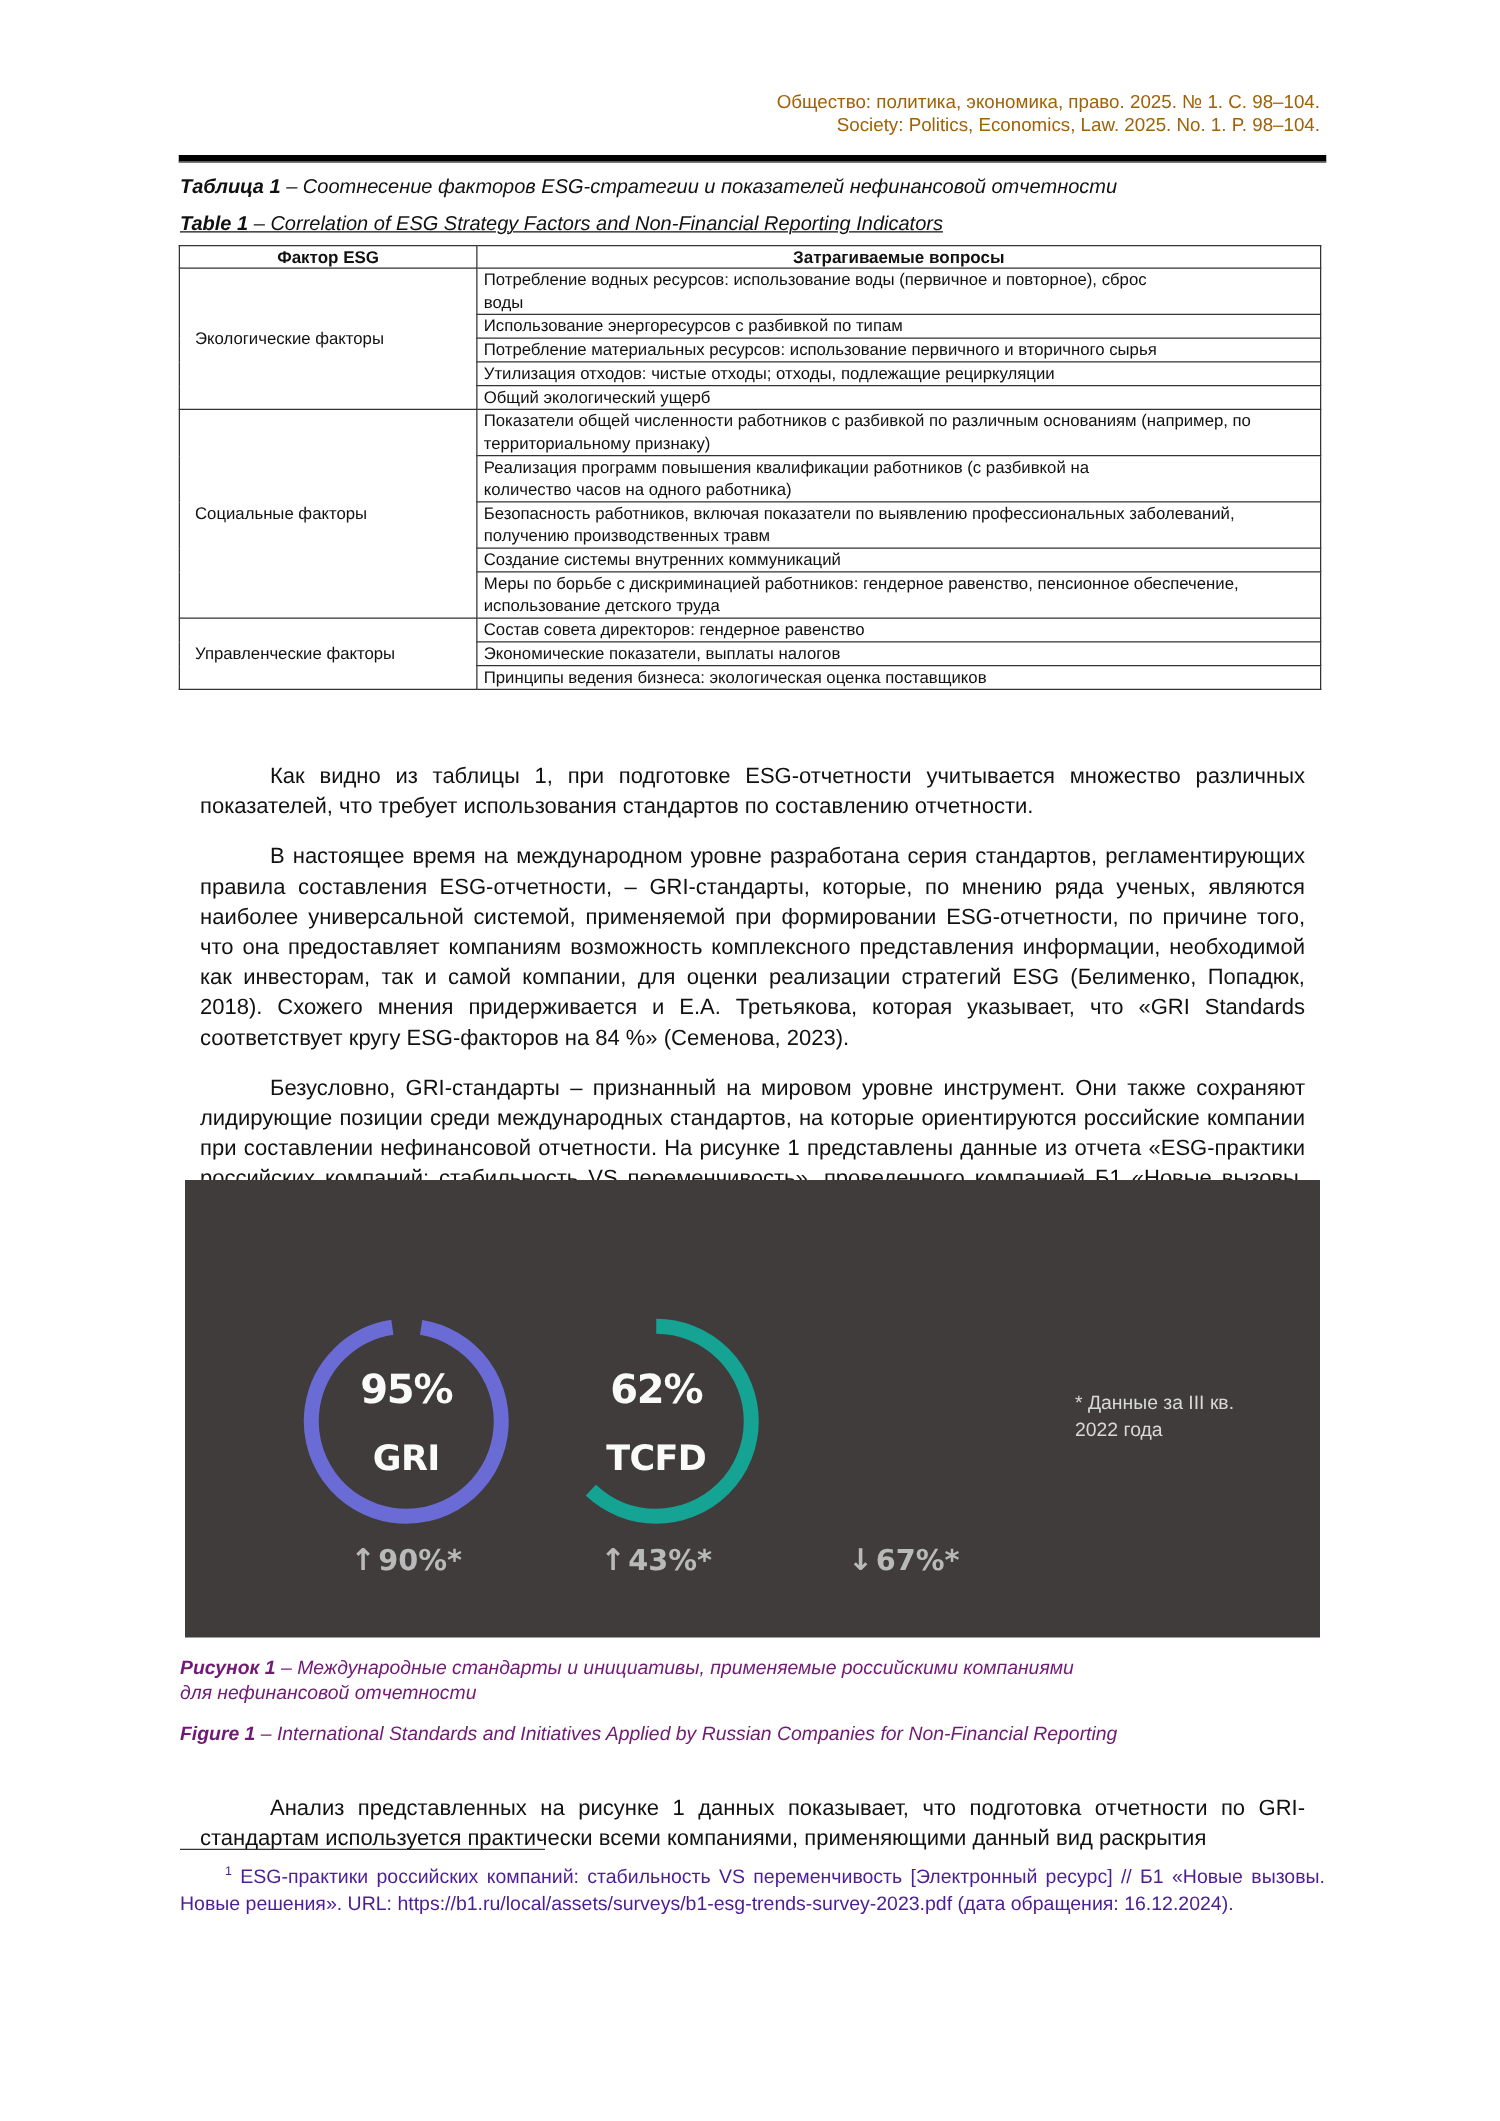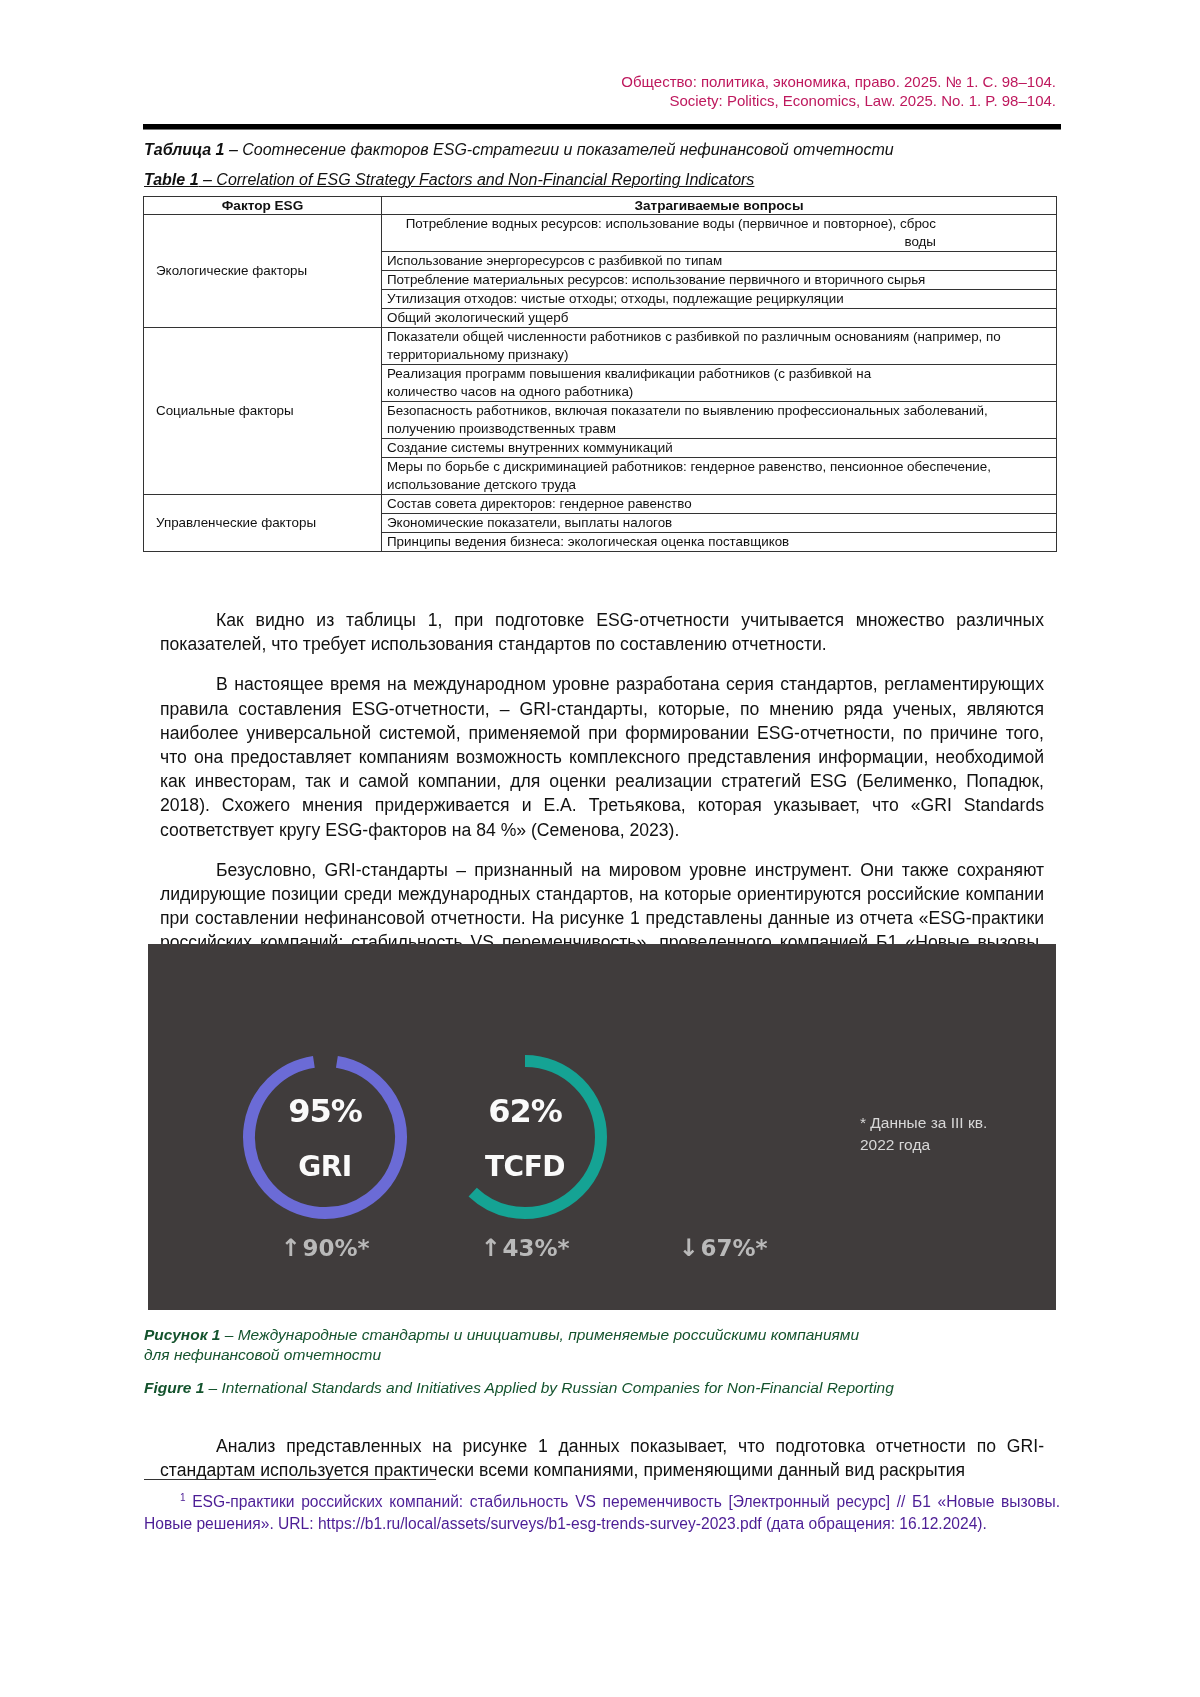--- a/index.html
+++ b/index.html
@@ -1,37 +1,37 @@
 <!DOCTYPE html>
 <html><head>
 <meta charset="utf-8">
 <style>
   html, body { margin: 0; padding: 0; background: #ffffff; }
   body { width: 1200px; height: 1697px; position: relative; font-family: "Liberation Sans", sans-serif; color: #111; overflow: hidden; }
-  .running-head { position: absolute; right: 144px; top: 72px; text-align: right; font-size: 15px; line-height: 19px; color: #be185d; margin-left: 16px; }
+  .running-head { position: absolute; right: 144px; top: 72px; text-align: right; font-size: 15px; line-height: 19px; color: #a16207; margin-left: 16px; }
   .head-rule { position: absolute; left: 143px; width: 918px; top: 124px; height: 5px; background: #000; border-bottom: 1px solid #777; }
   .caption { position: absolute; left: 144px; font-size: 16px; font-style: italic; color: #111; }
   .caption b { font-weight: bold; }
   table.esg { position: absolute; left: 143px; top: 196px; width: 914px; border-collapse: collapse; font-size: 13.4px; line-height: 18px; }
   table.esg th, table.esg td { border: 1px solid #333; padding: 0 5px; vertical-align: top; text-align: left; }
   table.esg th { text-align: center; font-weight: bold; font-size: 13.6px; line-height: 17px; }
   table.esg td.factor { vertical-align: middle; width: 220px; padding-left: 12px; }
   .para { position: absolute; left: 144px; width: 916px; font-size: 17.6px; line-height: 24.2px; text-align: justify; color: #111; }
   .para p { margin: 16px; text-indent: 56px; }
   .para p sup { font-size: 11px; }
   .figure { position: absolute; left: 148px; top: 944px; width: 908px; height: 366px; background: #403c3c; }
   .fig-title { position: absolute; left: 0; right: 130px; top: 26px; text-align: center; color: #f2f2f2; font-weight: bold; font-size: 24.5px; line-height: 34px; letter-spacing: 0.3px; font-family: "DejaVu Sans", sans-serif; }
   .ring { position: absolute; top: 108px; width: 170px; height: 170px; }
   .ring svg { position: absolute; left: 0; top: 0; }
   .ring .pct { position: absolute; left: 0; right: 0; top: 40px; text-align: center; color: #fafafa; font-weight: bold; font-size: 32px; font-family: "DejaVu Sans", sans-serif; letter-spacing: -1px; }
   .ring .std { position: absolute; left: 0; right: 0; top: 98px; text-align: center; color: #fafafa; font-weight: bold; font-size: 28px; font-family: "DejaVu Sans", sans-serif; letter-spacing: -0.5px; }
   .prev { position: absolute; top: 290px; width: 170px; text-align: center; color: #b9b9b9; font-weight: bold; font-size: 23px; font-family: "DejaVu Sans", sans-serif; }
   .prev .arrow { font-size: 24px; margin-right: 2px; }
   .fig-note { position: absolute; left: 712px; top: 168px; color: #d8d8d8; font-size: 15.5px; line-height: 22px; font-family: Liberation Sans, sans-serif; }
-  .fig-caption { position: absolute; left: 144px; font-size: 15.5px; font-style: italic; line-height: 20px; color: #14532d; }
+  .fig-caption { position: absolute; left: 144px; font-size: 15.5px; font-style: italic; line-height: 20px; color: #701a75; }
   .fig-caption b { font-weight: bold; }
   .fn-rule { position: absolute; left: 144px; top: 1479px; width: 292px; height: 1px; background: #333; }
   .footnote { position: absolute; left: 144px; top: 1487px; width: 916px; font-size: 15.6px; line-height: 22px; text-align: justify; color: #4c1d95; }
   .footnote p { margin: 0; text-indent: 36px; }
   .footnote sup { font-size: 10px; }
 </style>
 </head>
 <body>
 
 <div class="running-head">
@@ -50,21 +50,21 @@
 <table class="esg">
   <thead>
     <tr>
       <th>Фактор ESG</th>
       <th>Затрагиваемые вопросы</th>
     </tr>
   </thead>
   <tbody>
     <tr>
       <td class="factor" rowspan="5">Экологические факторы</td>
-      <td style="padding-right:120px;text-align:right;">Потребление водных ресурсов: использование воды (первичное и повторное), сброс воды</td>
+      <td style="padding-right:120px;">Потребление водных ресурсов: использование воды (первичное и повторное), сброс воды</td>
     </tr>
     <tr>
         <td>Использование энергоресурсов с разбивкой по типам</td>
       </tr>
     <tr>
         <td>Потребление материальных ресурсов: использование первичного и вторичного сырья</td>
       </tr>
     <tr>
         <td>Утилизация отходов: чистые отходы; отходы, подлежащие рециркуляции</td>
       </tr>

